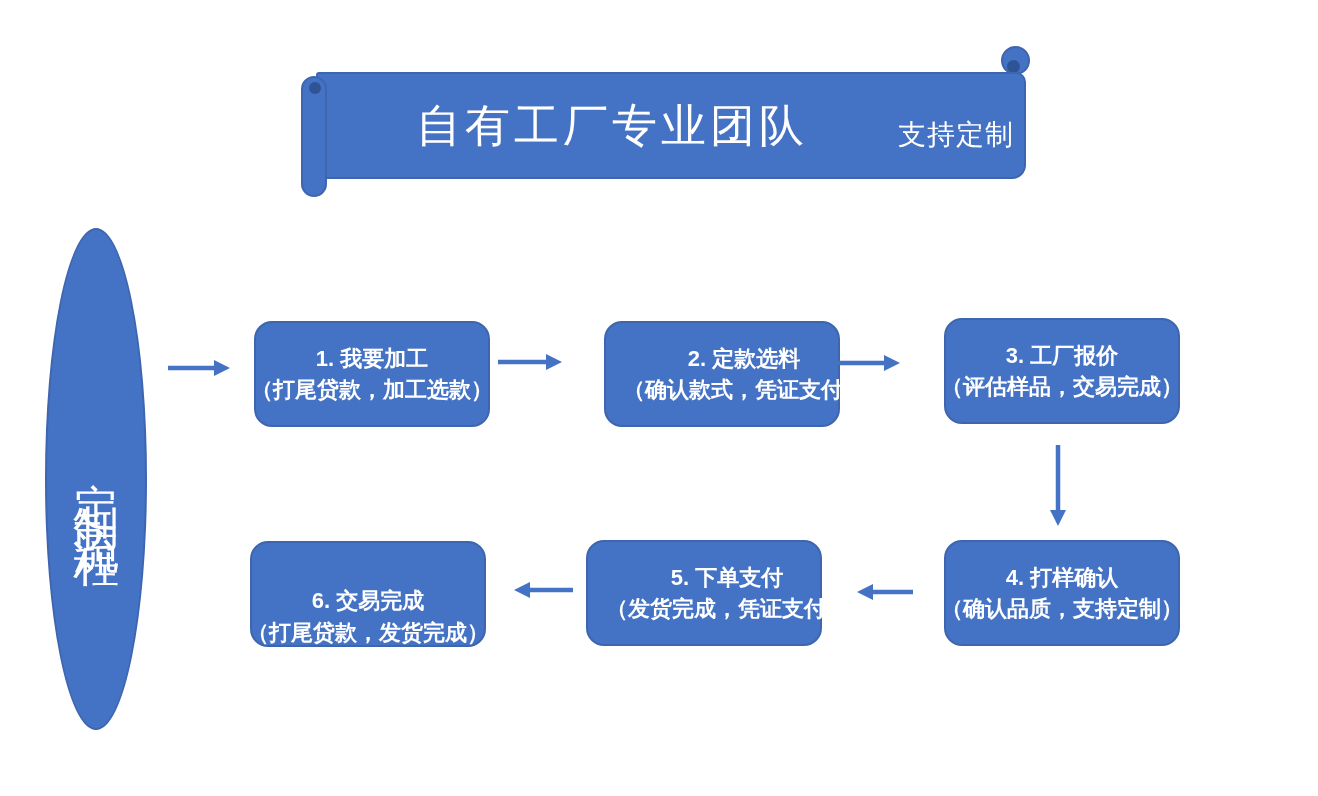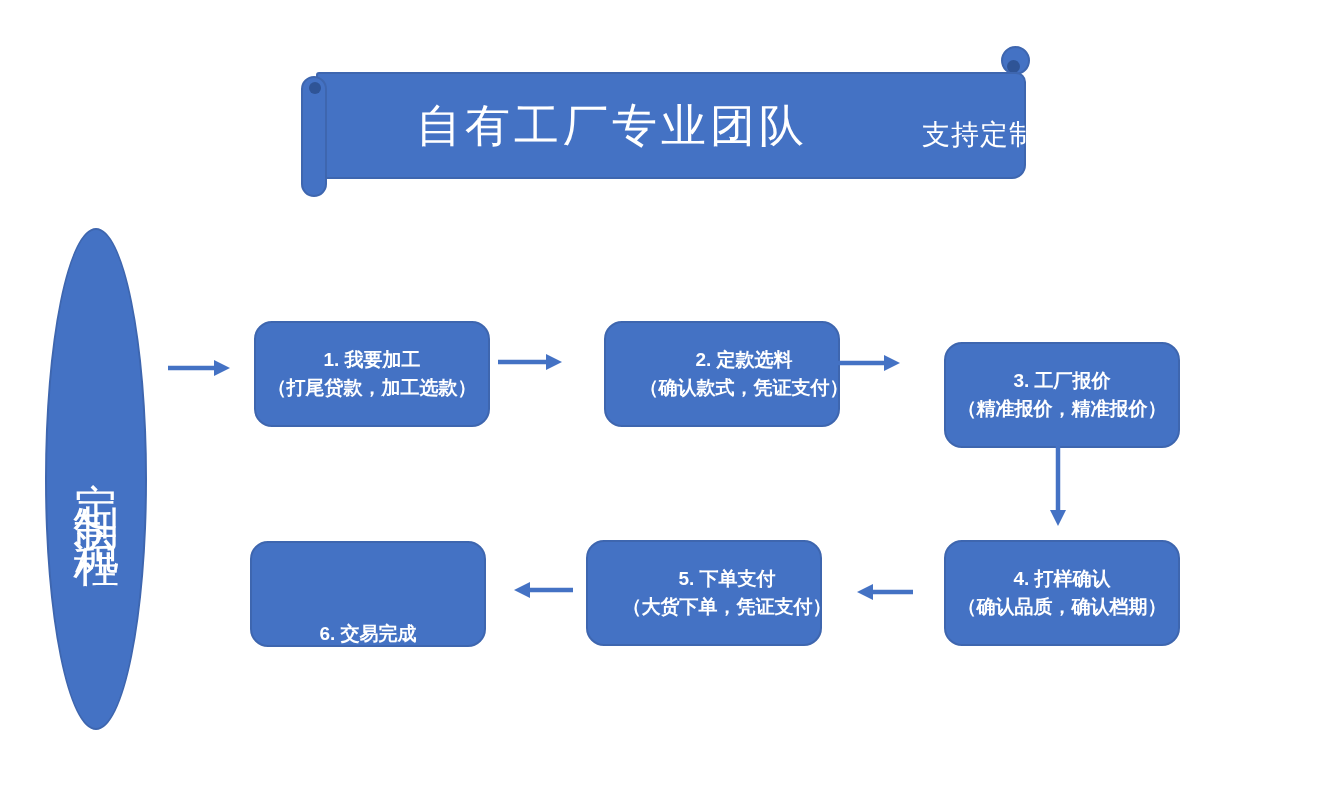--- a/index.html
+++ b/index.html
@@ -49,21 +49,20 @@
     font-family: "Liberation Serif", serif;
     font-size: 45px; letter-spacing: 4px;
     white-space: nowrap;
   }
   .banner-badge {
     position: absolute; left: 898px; top: 116px; z-index: 4;
     color: #ffffff;
     font-family: "Liberation Serif", serif;
     font-size: 28px; letter-spacing: 1px;
     white-space: nowrap;
-    margin-left: 24px;
   }
 
   
   .process-ellipse {
     position: absolute; left: 45px; top: 228px;
     width: 102px; height: 502px;
     background: #4472C4; border: 2.5px solid #3E66AF;
     border-radius: 50%; box-sizing: border-box;
     display: flex; align-items: center; justify-content: center;
   }
@@ -81,26 +80,26 @@
   
   .flow-box {
     position: absolute;
     width: 236px; height: 106px;
     background: #4472C4; border: 2px solid #3E66AF;
     border-radius: 18px; box-sizing: border-box;
     display: flex; flex-direction: column;
     align-items: center; justify-content: center;
     gap: 6px;
     color: #ffffff; font-weight: bold;
-    font-size: 19px; line-height: 1.15;
+    font-size: 22px; line-height: 1.15;
     text-align: center; white-space: nowrap;
   }
   .box-1 { left: 254px; top: 321px; }
   .box-2 { left: 604px; top: 321px; padding-left: 44px; }
-  .box-3 { left: 944px; top: 318px; margin-top: 24px; }
+  .box-3 { left: 944px; top: 318px; }
   .box-4 { left: 944px; top: 540px; text-align: center; }
   .box-5 { left: 586px; top: 540px; padding-left: 46px; }
   .box-6 { left: 250px; top: 541px; justify-content: flex-end; }
 
   
   .arrows {
     position: absolute; left: 0; top: 0;
     width: 1318px; height: 796px;
     pointer-events: none;
   }
@@ -127,32 +126,33 @@
   <div class="flow-box box-1">
     <div>1. 我要加工</div>
     <div>（打尾贷款，加工选款）</div>
   </div>
   <div class="flow-box box-2">
     <div>2. 定款选料</div>
     <div>（确认款式，凭证支付）</div>
   </div>
   <div class="flow-box box-3">
     <div>3. 工厂报价</div>
-    <div>（精准报价，精准报价）</div>
+    <div>（评估样品，交易完成）</div>
   </div>
   <div class="flow-box box-4">
     <div>4. 打样确认</div>
-    <div>（确认品质，确认档期）</div>
+    <div>（确认品质，支持定制）</div>
   </div>
   <div class="flow-box box-5">
     <div>5. 下单支付</div>
-    <div>（大货下单，凭证支付）</div>
+    <div>（发货完成，凭证支付）</div>
   </div>
   <div class="flow-box box-6">
     <div>6. 交易完成</div>
+    <div>（打尾贷款，发货完成）</div>
   </div>
 
   <svg class="arrows" viewBox="0 0 1318 796" xmlns="http://www.w3.org/2000/svg">
     <defs>
       <marker id="ah" viewBox="0 0 16 16" markerWidth="16" markerHeight="16" refX="2" refY="8" orient="auto" markerUnits="userSpaceOnUse">
         <path d="M0,0 L16,8 L0,16 Z" fill="#4472C4"></path>
       </marker>
     </defs>
     <line x1="168" y1="368" x2="216" y2="368" stroke="#4472C4" stroke-width="4.5" marker-end="url(#ah)"></line>
     <line x1="498" y1="362" x2="548" y2="362" stroke="#4472C4" stroke-width="4.5" marker-end="url(#ah)"></line>

